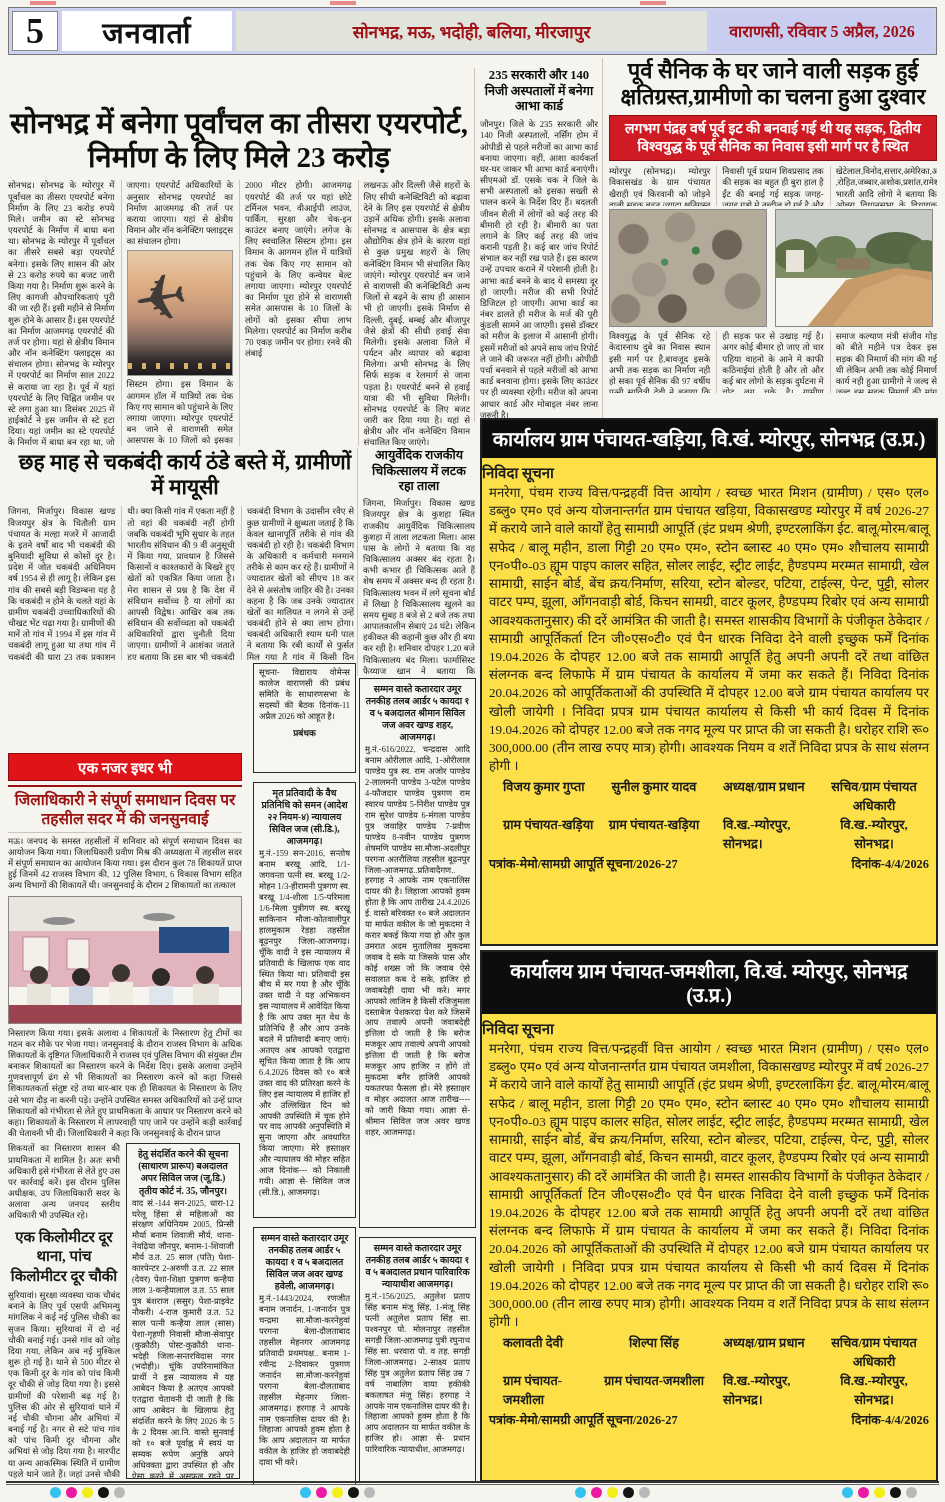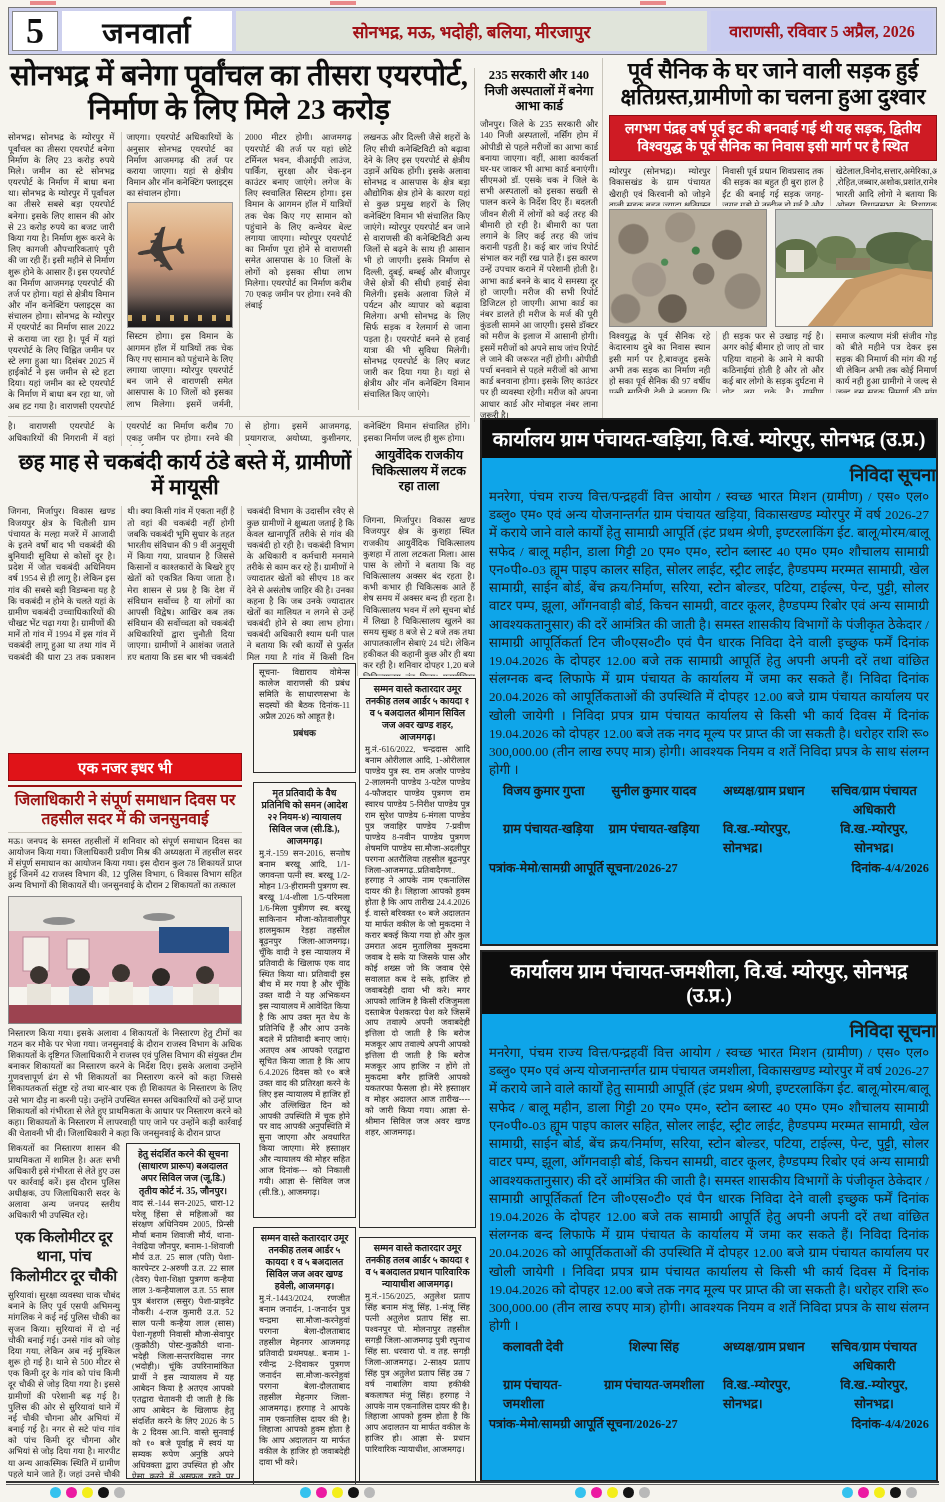--- a/index.html
+++ b/index.html
@@ -23,21 +23,21 @@
   section{position:absolute;overflow:hidden;}
   .body-sm{font-size:8.6px;line-height:1.3;text-align:justify;}
   .cols{display:flex;gap:6px;}
   .cols .col{flex:1;min-width:0;}
   .cols .col + .col{border-left:1px solid #c9c5bb;padding-left:5px;}
   h1.head{font-size:29px;line-height:1.18;font-weight:bold;text-align:center;color:#0d0d0d;}
   h2.head{font-size:22px;line-height:1.2;font-weight:bold;text-align:center;color:#0d0d0d;}
   h3.head{font-size:12.6px;line-height:1.25;font-weight:bold;text-align:center;color:#0d0d0d;}
   
   .airport{left:8px;top:58px;width:462px;height:388px;}
-  .airport h1{margin-bottom:6px;}
+  .airport h1{margin-bottom:6px;margin-top:48px;}
   .airport .cols{height:278px;overflow:hidden;}
   .photo-plane{position:relative;height:126px;margin:3px 0;border:1px solid #999;overflow:hidden;
      background:linear-gradient(180deg,#e9cba9 0%,#ddad83 28%,#c29478 52%,#77635a 74%,#332e2d 88%,#1d1a1a 100%);}
   .plane-glyph{position:absolute;left:6px;top:16px;font-size:64px;color:#423c38;
      font-family:"DejaVu Sans",sans-serif;transform:scaleX(-1) rotate(10deg);display:block;line-height:1;}
   .runway-dots{position:absolute;bottom:6px;left:0;right:0;height:6px;
      background:repeating-linear-gradient(90deg,#ffd37a 0 4px,transparent 4px 14px);opacity:.8;}
   .bandrow{margin-top:6px;border-top:1px solid #c9c5bb;padding-top:4px;height:46px;overflow:hidden;}
   
   .abha{left:474px;top:68px;width:124px;height:354px;border-left:1px solid #c9c5bb;padding-left:5px;}
@@ -63,35 +63,35 @@
       radial-gradient(circle at 55% 35%,#3f7d46 0 3%,transparent 4%),
       radial-gradient(circle at 35% 45%,#4e8a55 0 2.5%,transparent 3.5%);}
   .photo-road{width:158px;height:118px;border:1px solid #888;overflow:hidden;}
   .photo-meeting{height:128px;margin:4px 0;border:1px solid #888;overflow:hidden;}
   
   .chakbandi{left:8px;top:448px;width:346px;height:212px;}
   .chakbandi h2{font-size:21px;margin:2px 0 6px 8px;}
   .chakbandi .cols{height:168px;overflow:hidden;}
   
   .ayur{left:357px;top:448px;width:118px;height:228px;border-left:1px solid #c9c5bb;padding-left:5px;}
-  .ayur h3{margin-bottom:20px;}
+  .ayur h3{margin-bottom:3px;}
   
   .legalcolA{left:243px;top:663px;width:113px;height:828px;position:absolute;overflow:hidden;padding-left:10px;}
   .legalcolB{left:359px;top:678px;width:117px;height:812px;position:absolute;overflow:hidden;}
   .legalbox{border:1.5px solid #2a2a2a;background:#f7f5f0;padding:4px 5px;margin-bottom:9px;overflow:hidden;}
   .ltitle{font-weight:bold;font-size:9.3px;line-height:1.3;text-align:center;margin-bottom:2px;}
   .lbody{font-size:8.4px;line-height:1.3;text-align:justify;}
   .lsign{font-weight:bold;font-size:9px;text-align:center;margin-top:3px;}
   
-  .notice{left:480px;width:458px;border:2px solid #222;background:#0ea5e9;padding:0 0 4px 0;}
+  .notice{left:480px;width:458px;border:2px solid #222;background:#fde047;padding:0 0 4px 0;}
   .notice.khadiya{top:418px;height:528px;}
   .notice.jamshila{top:950px;height:532px;}
   .nbanner{background:#0d0d0d;color:#fff;font-size:20px;font-weight:bold;text-align:center;
            padding:7px 4px;line-height:1.2;}
-  .nsub{font-size:18px;font-weight:bold;text-align:right;margin:4px 0 2px 16px;}
+  .nsub{font-size:15px;font-weight:bold;text-align:left;margin:4px 0 2px 0;}
   .nbody{font-size:13.2px;line-height:1.38;text-align:justify;padding:0 7px;}
   .nsign{display:grid;grid-template-columns:1fr 1fr 1fr 1fr;font-weight:bold;font-size:12.8px;line-height:1.5;
          padding:2px 7px 0 7px;}
   .nsign .sl{padding-left:14px;}
   .nsign .sr{text-align:center;}
   .nfoot{display:flex;justify-content:space-between;font-weight:bold;font-size:12.4px;padding:1px 7px 0 7px;}
   
   .eknazar{left:8px;top:753px;width:234px;height:727px;}
   .redstrip{background:#e01318;color:#fff;font-weight:bold;font-size:15px;text-align:center;
             padding:3px;border:1px solid #8d0d13;margin-bottom:4px;}

